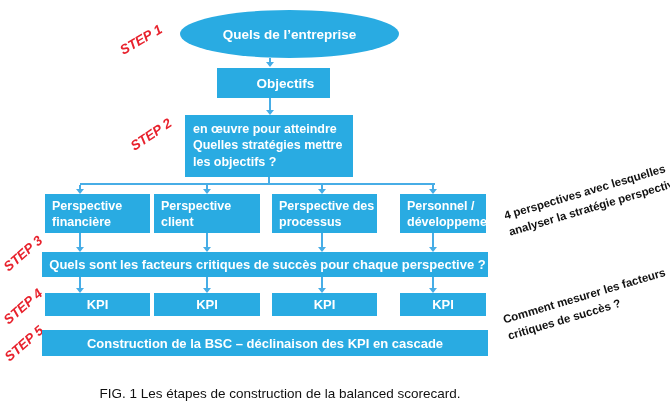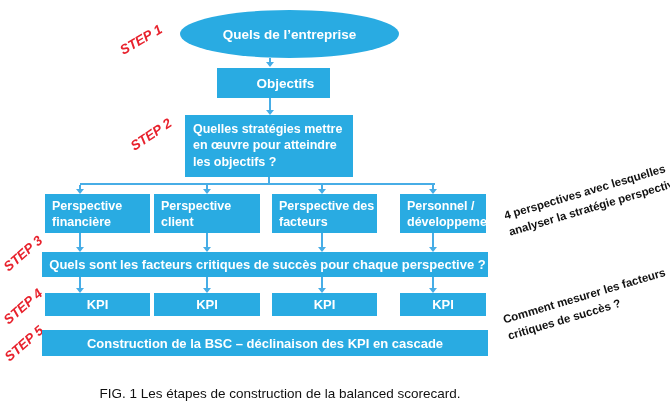--- a/index.html
+++ b/index.html
@@ -84,36 +84,36 @@
 
   <div class="node center ellipse">
     <span>Quels de l’entreprise</span>
   </div>
 
   <div class="node center objectifs">
     <span>Objectifs</span>
   </div>
 
   <div class="node strategy">
+    <span>en œuvre pour atteindre</span>
     <span>Quelles stratégies mettre</span>
-    <span>en œuvre pour atteindre</span>
     <span>les objectifs ?</span>
   </div>
 
   <div class="node persp p1">
     <span>Perspective</span>
     <span>financière</span>
   </div>
   <div class="node persp p2">
     <span>Perspective</span>
     <span>client</span>
   </div>
   <div class="node persp p3">
     <span>Perspective des</span>
-    <span>facteurs</span>
+    <span>processus</span>
   </div>
   <div class="node persp p4">
     <span>Personnel /</span>
     <span>développement</span>
   </div>
 
   <div class="node factors">
     <span>Quels sont les facteurs critiques de succès pour chaque perspective ?</span>
   </div>
 

